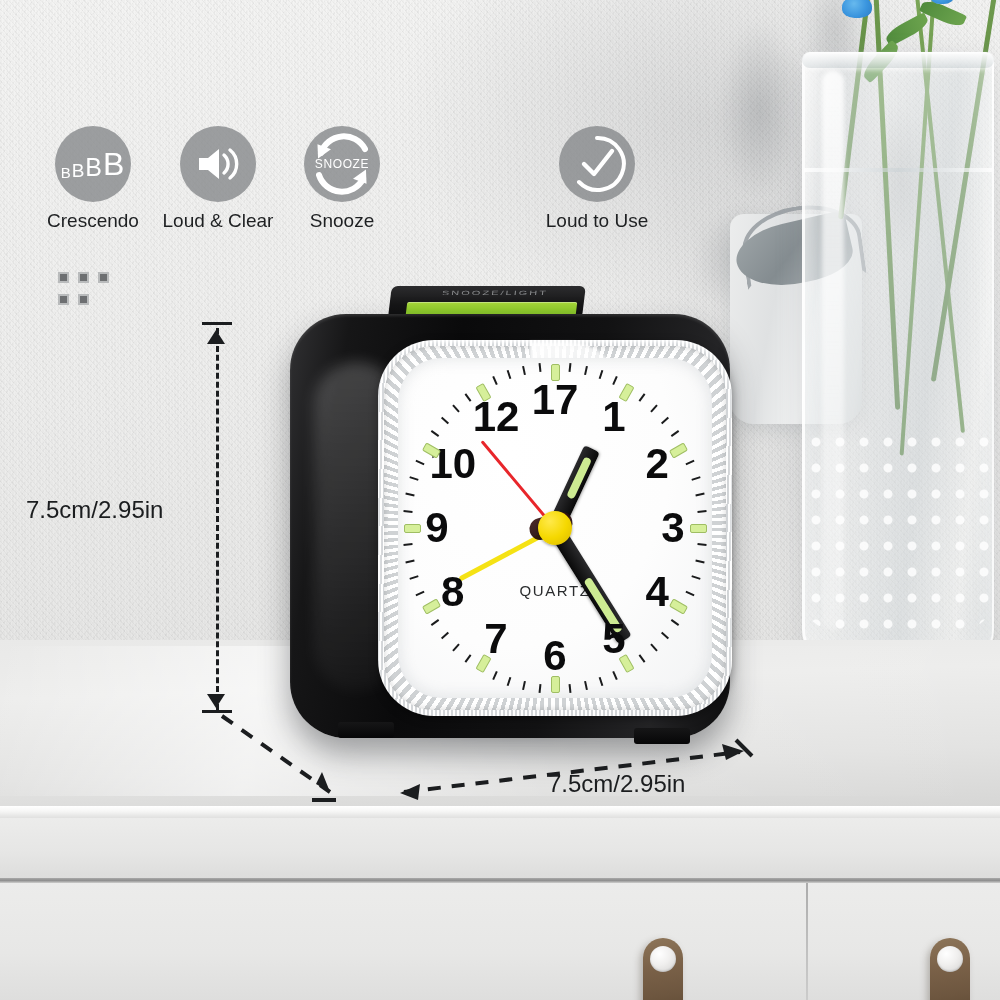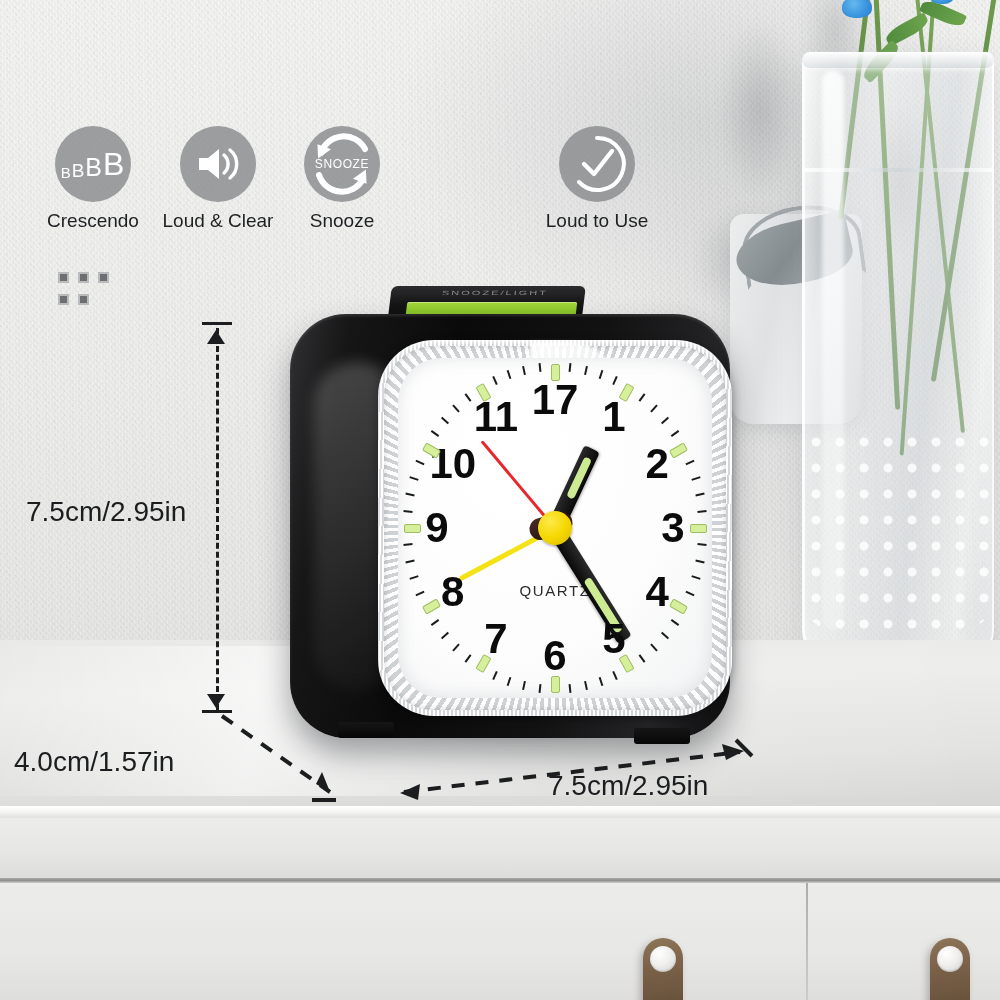--- a/index.html
+++ b/index.html
@@ -179,21 +179,21 @@
   }
   .bbbb { color: #fff; font-weight: 400; line-height: 1; display: flex; align-items: flex-end; }
   .bbbb span { margin-right: 1px; }
   .b1 { font-size: 15px; } .b2 { font-size: 19px; } .b3 { font-size: 25px; } .b4 { font-size: 32px; }
   .snooze-word {
     position: absolute; left: 0; right: 0; top: 50%; transform: translateY(-50%);
     font-size: 12px; letter-spacing: 0.6px; color: #fff; text-align: center;
   }
 
   
-  .dim-label { position: absolute; font-size: 28px; color: #1b1d1f; white-space: nowrap; }
+  .dim-label { position: absolute; font-size: 24px; color: #1b1d1f; white-space: nowrap; }
   #dim-height-label { left: 26px; top: 496px; }
   #dim-depth-label  { left: 14px; top: 746px; }
   #dim-width-label  { left: 548px; top: 770px; }
 
   .dim-v-line {
     position: absolute; left: 216px; top: 328px; width: 0; height: 382px;
     border-left: 3px dashed #1b1d1f;
   }
   .cap-h { position: absolute; width: 30px; height: 3px; background: #1b1d1f; left: 202px; }
   .arrow-up, .arrow-down { position: absolute; left: 207px; width: 0; height: 0;
@@ -480,21 +480,21 @@
     <div class="numeral" style="left: 216px; top: 59.1487px;">1</div>
         <div class="numeral" style="left: 259.191px; top: 106px;">2</div>
         <div class="numeral" style="left: 275px; top: 170px;">3</div>
         <div class="numeral" style="left: 259.191px; top: 234px;">4</div>
         <div class="numeral" style="left: 216px; top: 280.851px;">5</div>
         <div class="numeral" style="left: 157px; top: 298px;">6</div>
         <div class="numeral" style="left: 98px; top: 280.851px;">7</div>
         <div class="numeral" style="left: 54.809px; top: 234px;">8</div>
         <div class="numeral" style="left: 39px; top: 170px;">9</div>
         <div class="numeral" style="left: 54.809px; top: 106px;">10</div>
-        <div class="numeral" style="left: 98px; top: 59.1487px;">11</div>
+        <div class="numeral" style="left: 98px; top: 59.1487px;">12</div>
         <div class="numeral" style="left: 157px; top: 42px;">17</div>
         <div class="lume" style="left: 152.5px; top: 5.5px; transform: rotate(0deg);"></div>
         <div class="tick" style="left: 171.47px; top: 5.38197px; transform: rotate(6deg);"></div>
         <div class="tick" style="left: 186.771px; top: 8.01824px; transform: rotate(12deg);"></div>
         <div class="tick" style="left: 201.735px; top: 12.3799px; transform: rotate(18deg);"></div>
         <div class="tick" style="left: 216.197px; top: 18.4192px; transform: rotate(24deg);"></div>
         <div class="lume" style="left: 224px; top: 26.4px; transform: rotate(30deg);"></div>
         <div class="tick" style="left: 242.992px; top: 35.2483px; transform: rotate(36deg);"></div>
         <div class="tick" style="left: 255.031px; top: 45.8537px; transform: rotate(42deg);"></div>
         <div class="tick" style="left: 265.985px; top: 57.77px; transform: rotate(48deg);"></div>
@@ -564,16 +564,15 @@
     <polygon points="330,792 316,784 322,772" fill="#1b1d1f"></polygon>
     <line x1="312" y1="800" x2="336" y2="800" stroke="#1b1d1f" stroke-width="4"></line>
 
     <line x1="404" y1="792" x2="740" y2="752" stroke="#1b1d1f" stroke-width="4" stroke-dasharray="13 11"></line>
     <polygon points="400,793 420,784 418,800" fill="#1b1d1f"></polygon>
     <polygon points="744,751 722,744 726,760" fill="#1b1d1f"></polygon>
     <line x1="736" y1="740" x2="752" y2="756" stroke="#1b1d1f" stroke-width="4"></line>
   </svg>
 
   <div class="dim-label" id="dim-height-label">7.5cm/2.95in</div>
-  <div class="dim-label" id="dim-depth-label">4.0cm/1.57in</div>
   <div class="dim-label" id="dim-width-label">7.5cm/2.95in</div>
 
 </div>
 
 </body></html>

